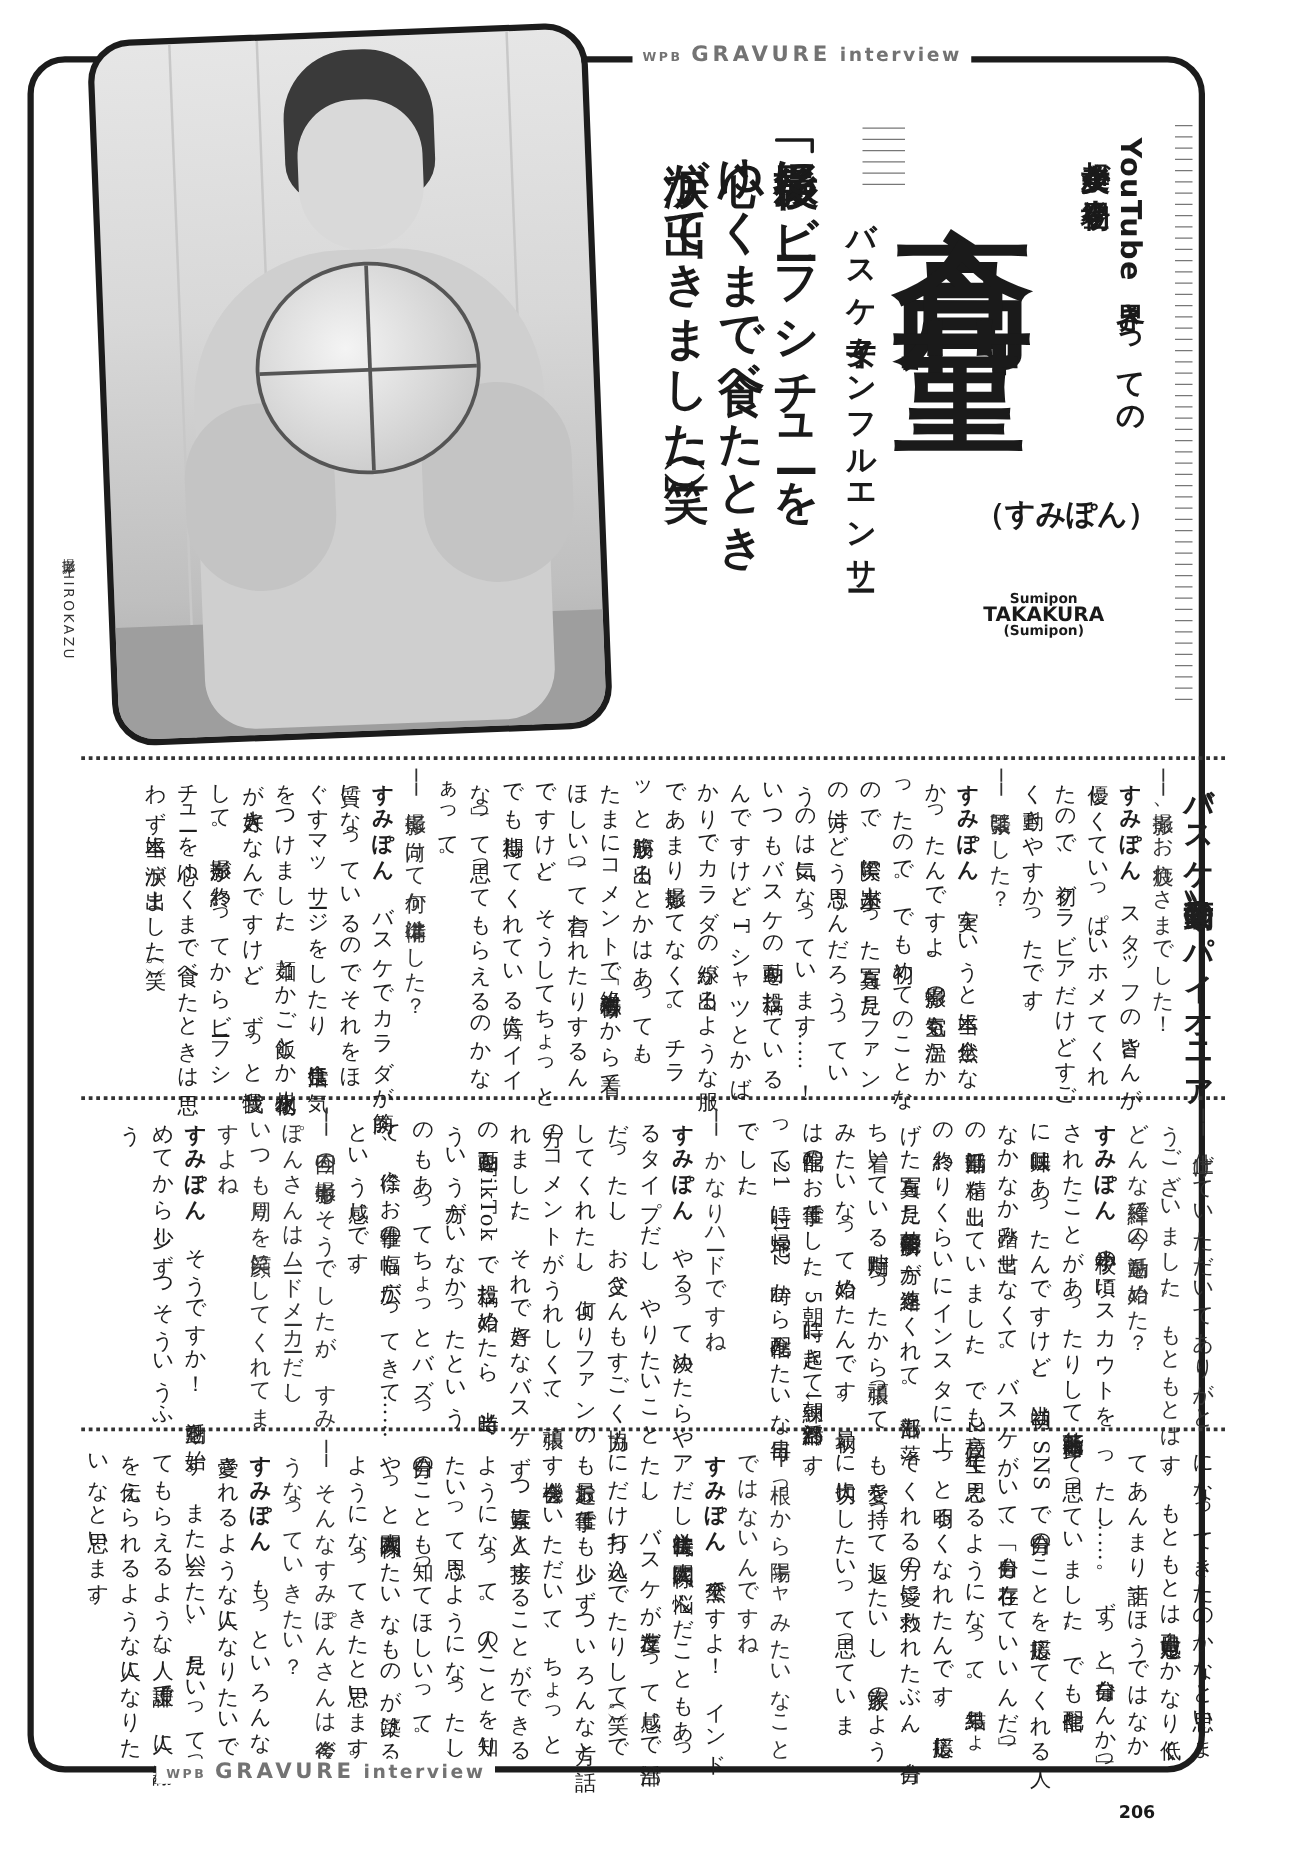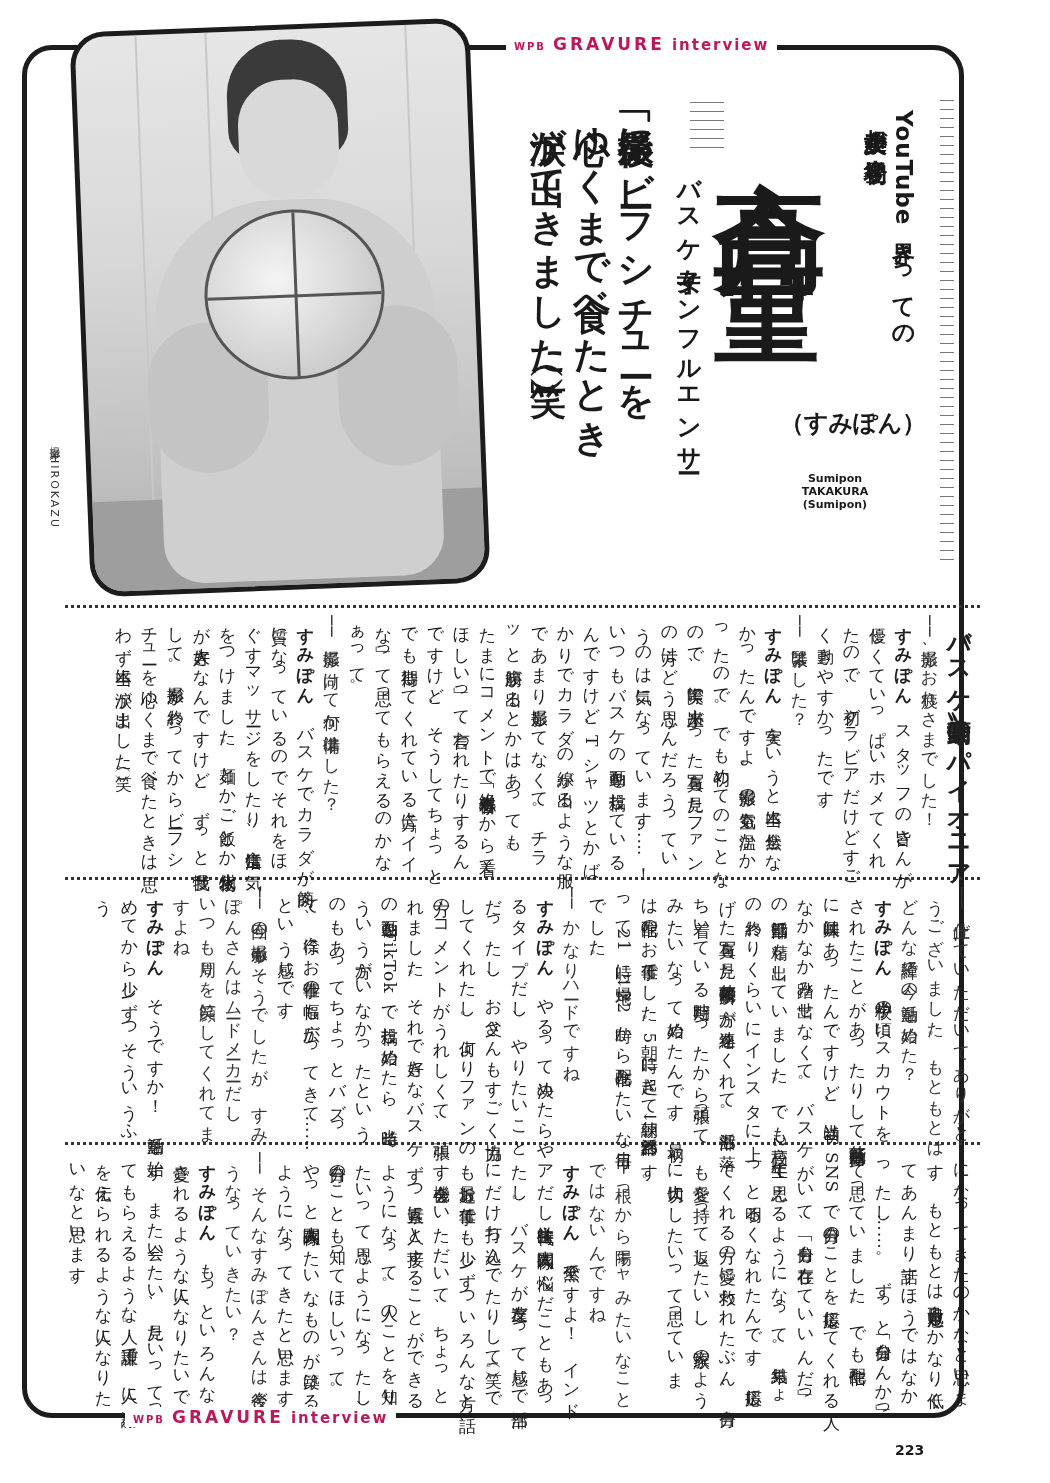--- a/index.html
+++ b/index.html
@@ -1,21 +1,21 @@
 <!DOCTYPE html>
 <html><head>
 <meta charset="utf-8">
 <style>
   html, body { margin: 0; padding: 0; background: #ffffff; }
   body { width: 1050px; height: 1483px; position: relative; overflow: hidden;
          font-family: "DejaVu Sans", sans-serif; color: #1a1a1a; }
   .frame { position: absolute; left: 22px; top: 45px; width: 942px; height: 1373px;
            border: 5px solid #1c1c1c; border-radius: 30px; box-sizing: border-box; }
   .tag { position: absolute; background: #fff; padding: 0 8px; white-space: nowrap;
-         font-family: "DejaVu Sans", sans-serif; color: #be185d; letter-spacing: 2px; }
+         font-family: "DejaVu Sans", sans-serif; color: #737373; letter-spacing: 2px; }
   .tag .wpb { font-size: 10px; font-weight: bold; letter-spacing: 2px; }
   .tag .grav { font-size: 17px; font-weight: bold; letter-spacing: 3px; }
   .tag .intv { font-size: 15px; font-weight: bold; letter-spacing: 2px; }
   .tag-top { left: 506px; top: 34px; }
   .tag-bottom { left: 125px; top: 1407px; }
   .photo { position: absolute; left: 80px; top: 25px; width: 400px; height: 565px;
            transform: rotate(-2.2deg); border: 5px solid #1c1c1c; border-radius: 34px;
            overflow: hidden; box-sizing: border-box;
            background: linear-gradient(180deg,#e6e6e6 0%,#d8d8d8 40%,#bfbfbf 80%,#a8a8a8 100%); }
   .photo .wall { position: absolute; top: 0; bottom: 0; width: 2px; background: #c8c8c8; }
@@ -31,24 +31,24 @@
   .photo .ball::before { content: ""; position: absolute; left: 50%; top: 0; bottom: 0; width: 3px; background: #555; }
   .photo .ball::after { content: ""; position: absolute; top: 50%; left: 0; right: 0; height: 3px; background: #555; }
   .photo .knee-l { position: absolute; left: 60px; top: 290px; width: 120px; height: 150px; border-radius: 60px; background: #c4c4c4; }
   .photo .knee-r { position: absolute; left: 250px; top: 280px; width: 120px; height: 160px; border-radius: 60px; background: #c4c4c4; }
   .photo .floor { position: absolute; left: 0; right: 0; bottom: 0; height: 90px; background: #9e9e9e; }
   .credit { position: absolute; left: 46px; top: 438px; writing-mode: vertical-rl;
             font-size: 11px; color: #333; letter-spacing: 2px; }
   .v { writing-mode: vertical-rl; position: absolute; }
   .head-title { left: 715px; top: 88px; font-size: 112px; font-weight: bold; line-height: 1;
                 letter-spacing: 12px; color: #1a1a1a; }
-  .head-reading { left: 780px; top: 407px; font-size: 24px; font-weight: bold; writing-mode: horizontal-tb; }
+  .head-reading { left: 780px; top: 395px; font-size: 24px; font-weight: bold; writing-mode: horizontal-tb; }
   .head-roman { position: absolute; left: 760px; top: 472px; width: 150px; text-align: center;
                 font-size: 11px; font-weight: bold; line-height: 13px; }
-  .head-roman .big { font-size: 11px; }
+  .head-roman .big { font-size: 16px; }
   .kicker { left: 862px; top: 110px; font-size: 23px; font-weight: bold; line-height: 28px; letter-spacing: 1px; }
   .sub { left: 673px; top: 163px; font-size: 24px; font-weight: bold; letter-spacing: 2px; }
   .quote { left: 526px; top: 100px; font-size: 36px; font-weight: bold; line-height: 44px; letter-spacing: 1px; }
   .hatch { position: absolute; left: 940px; width: 14px; }
   .hatch div { height: 3px; border-top: 1px solid #777; margin-bottom: 5px; }
   .hatch2 { position: absolute; left: 690px; width: 34px; }
   .hatch2 div { height: 3px; border-top: 1px solid #777; margin-bottom: 5px; }
   .dots { position: absolute; left: 65px; width: 915px; height: 0; border-top: 3px dotted #333; }
   .col-row { position: absolute; left: 63px; width: 912px; height: 265px; }
   .body-col { position: absolute; top: 0; height: 265px; writing-mode: vertical-rl;
@@ -207,13 +207,13 @@
     <span class="sp">すみぽん</span><span>　もっといろんな人に愛されるような人になりたいです。また会いたい、見たいって思ってもらえるような人。謙虚で、人に感謝を伝えられるような人になりたいなと思います。</span>
   </div>
 </div>
 
 <div class="tag tag-bottom">
   <span class="wpb">WPB</span>
   <span class="grav">GRAVURE</span>
   <span class="intv">interview</span>
 </div>
 
-<div class="pageno">223</div>
+<div class="pageno">206</div>
 
 </body></html>

